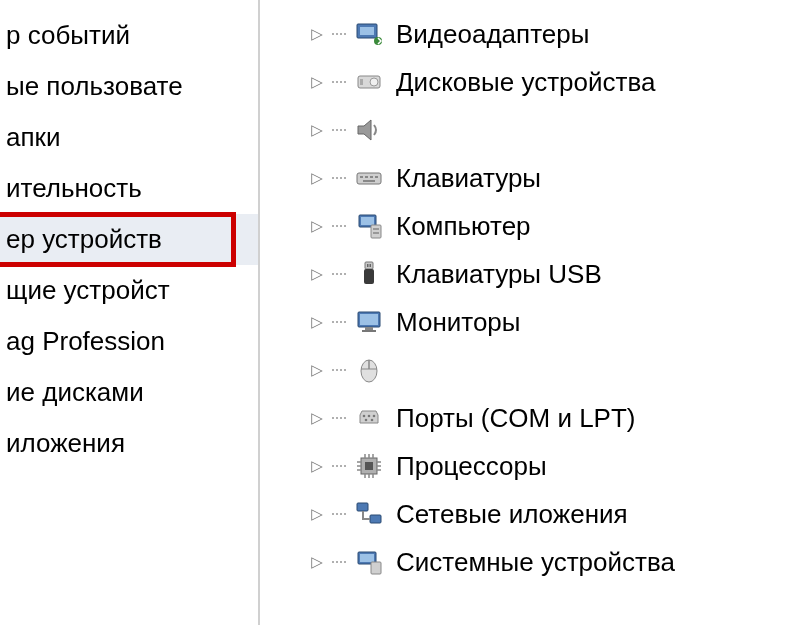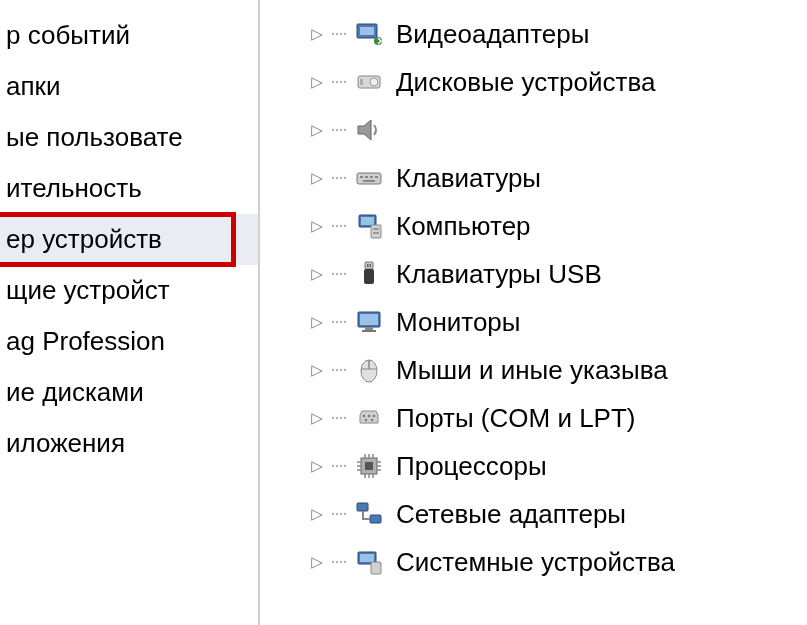--- a/index.html
+++ b/index.html
@@ -82,24 +82,24 @@
     .label { margin-left: 6px; }
   </style>
 </head>
 <body>
 
 <div class="left-panel">
   <div class="left-item">
     <span class="label">р событий</span>
   </div>
   <div class="left-item">
+    <span class="label">ые пользовате</span>
+  </div>
+  <div class="left-item">
     <span class="label">апки</span>
-  </div>
-  <div class="left-item">
-    <span class="label">ые пользовате</span>
   </div>
   <div class="left-item">
     <span class="label">ительность</span>
   </div>
   <div class="left-item highlighted">
     <span class="hl-border"></span>
     <span class="label">ер устройств</span>
   </div>
   <div class="left-item">
     <span class="label">щие устройст</span>
@@ -217,21 +217,20 @@
   <div class="tree-row">
     <span class="expander">▷</span>
     <span class="dotline"></span>
     <span class="dev-icon">
       <svg viewBox="0 0 30 30">
           <ellipse cx="15" cy="16" rx="8" ry="11" fill="#e0e0e0" stroke="#888"></ellipse>
           <line x1="15" y1="5" x2="15" y2="14" stroke="#888" stroke-width="1.5"></line>
           <line x1="7" y1="14" x2="23" y2="14" stroke="#888" stroke-width="1"></line>
         </svg>
     </span>
-    <span class="label">Мыши и иные указыва</span>
   </div>
 
   <div class="tree-row">
     <span class="expander">▷</span>
     <span class="dotline"></span>
     <span class="dev-icon">
       <svg viewBox="0 0 30 30">
           <path d="M8 8 L22 8 L24 12 L24 20 L6 20 L6 12 Z" fill="#d0d0d0" stroke="#888"></path>
           <circle cx="10" cy="13" r="1.3" fill="#777"></circle>
           <circle cx="15" cy="13" r="1.3" fill="#777"></circle>
@@ -270,21 +269,21 @@
   <div class="tree-row">
     <span class="expander">▷</span>
     <span class="dotline"></span>
     <span class="dev-icon">
       <svg viewBox="0 0 30 30">
           <rect x="3" y="4" width="11" height="8" rx="1" fill="#4d79b3" stroke="#2a4a73"></rect>
           <rect x="16" y="16" width="11" height="8" rx="1" fill="#4d79b3" stroke="#2a4a73"></rect>
           <path d="M9 12 L9 20 L16 20" fill="none" stroke="#888" stroke-width="2"></path>
         </svg>
     </span>
-    <span class="label">Сетевые адаптеры</span>
+    <span class="label">Сетевые иложения</span>
   </div>
 
   <div class="tree-row">
     <span class="expander">▷</span>
     <span class="dotline"></span>
     <span class="dev-icon">
       <svg viewBox="0 0 30 30">
           <rect x="4" y="5" width="18" height="12" rx="1" fill="#4d79b3" stroke="#2a4a73"></rect>
           <rect x="6" y="7" width="14" height="8" fill="#9cc1e6"></rect>
           <rect x="17" y="15" width="10" height="12" rx="1" fill="#d0d0d0" stroke="#888"></rect>

